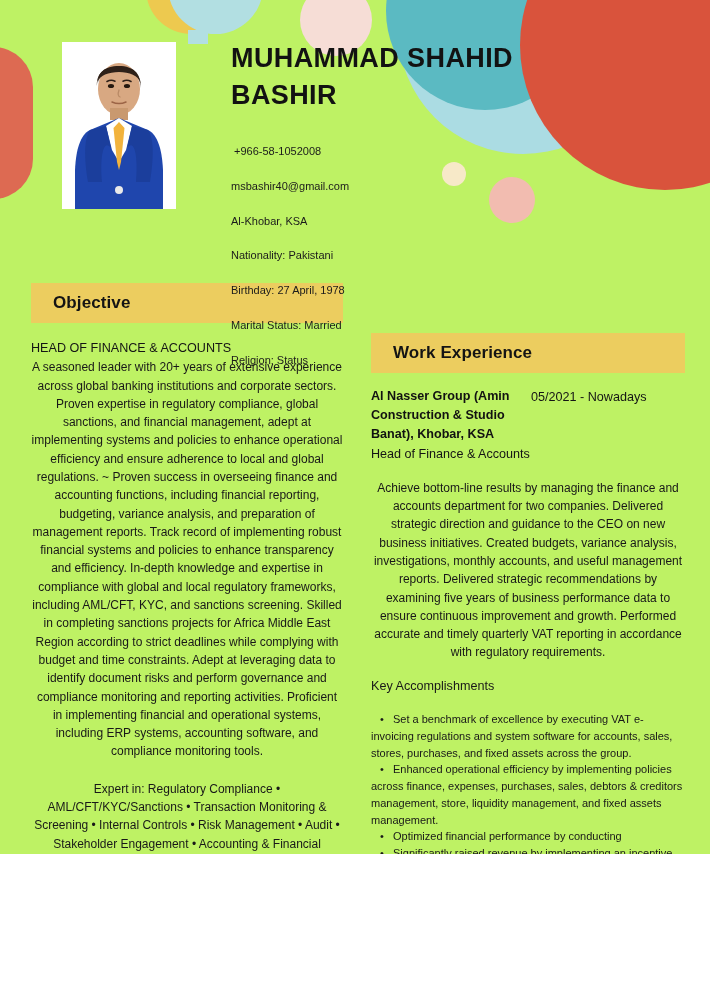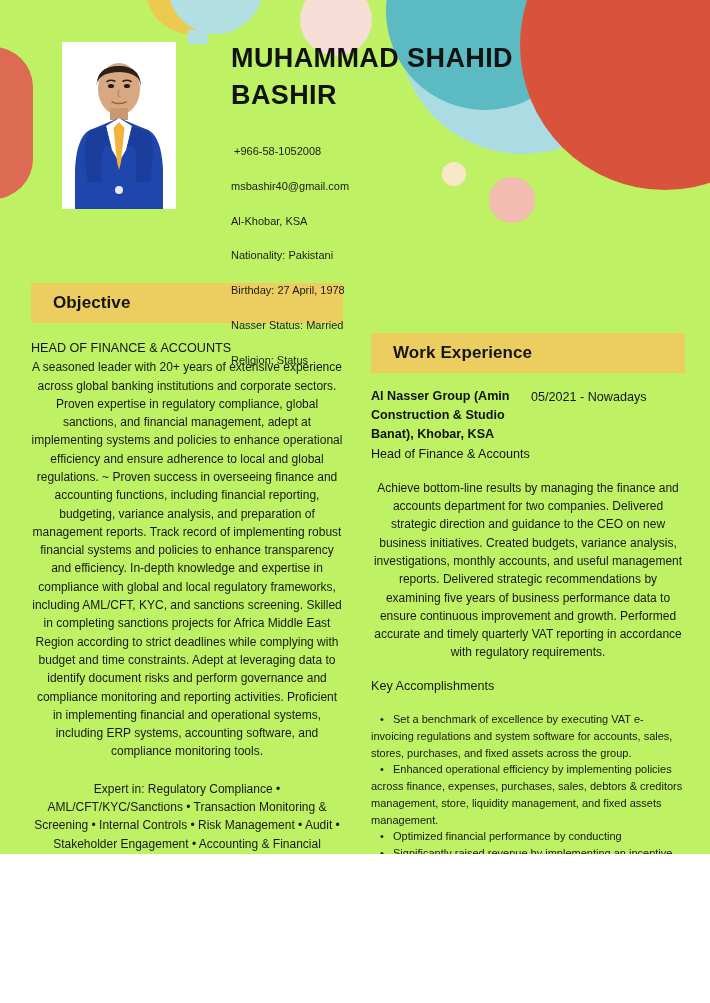--- a/index.html
+++ b/index.html
@@ -271,21 +271,21 @@
     <div class="full-name">MUHAMMAD SHAHID
 BASHIR</div>
   </div>
 
   <div class="contact-block">
     <div class="contact-line first">+966-58-1052008</div>
     <div class="contact-line">msbashir40@gmail.com</div>
     <div class="contact-line">Al-Khobar, KSA</div>
     <div class="contact-line">Nationality: Pakistani</div>
     <div class="contact-line">Birthday: 27 April, 1978</div>
-    <div class="contact-line">Nasser Status: Married</div>
+    <div class="contact-line">Marital Status: Married</div>
     <div class="contact-line">Religion: Status</div>
   </div>
 
   <div class="col-left">
 
     <div class="section-bar">
       <span class="bar-title">Objective</span>
     </div>
 
     <div class="role-head">HEAD OF FINANCE &amp; ACCOUNTS</div>

